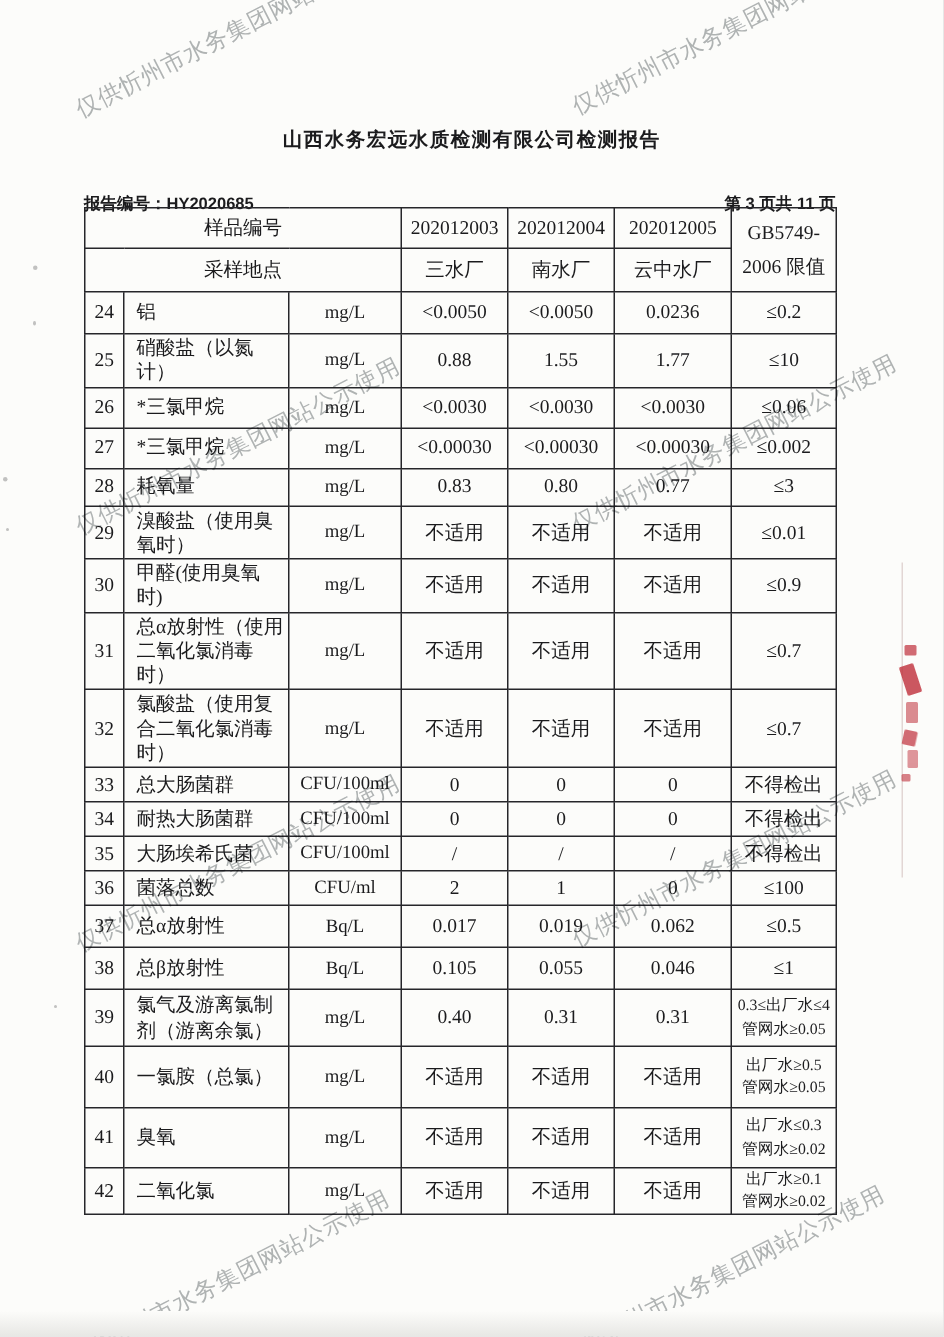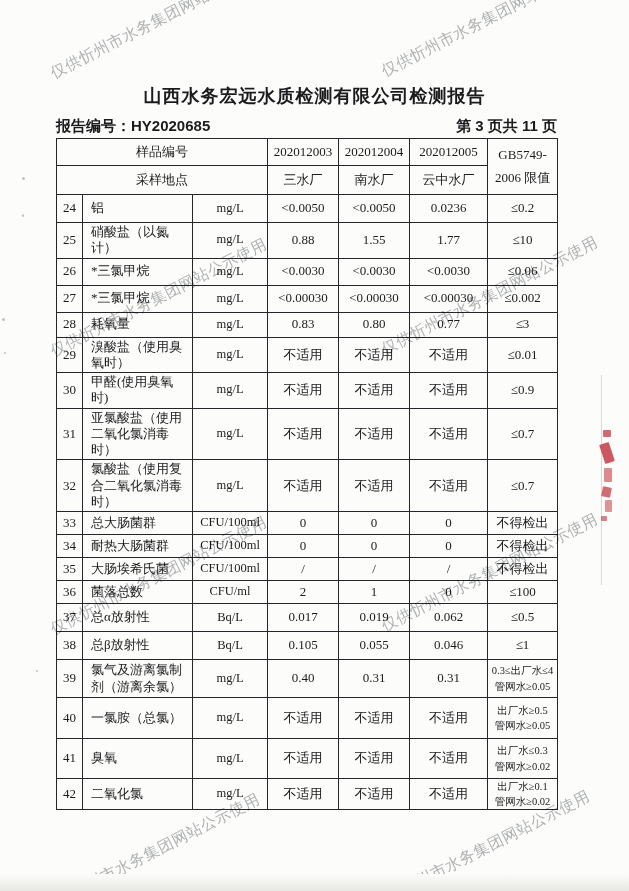--- a/index.html
+++ b/index.html
@@ -15,26 +15,26 @@
     position:absolute;white-space:nowrap;
     font-family:"Liberation Sans","DejaVu Sans",sans-serif;
     font-size:15.5px;letter-spacing:0.5px;color:#a9adaf;
     transform:rotate(-27deg);transform-origin:0 50%;
     opacity:0.9;
   }
   
   .doc-title{
     position:absolute;top:84px;left:0;width:629px;text-align:center;
     font-family:"Liberation Sans","DejaVu Sans",sans-serif;
-    font-size:18px;font-weight:bold;letter-spacing:1px;z-index:2;
+    font-size:13px;font-weight:bold;letter-spacing:1px;z-index:2;
   }
   .meta-row{
-    position:absolute;top:117px;left:56px;width:501px;z-index:2;
+    position:absolute;top:128px;left:56px;width:501px;z-index:2;
     font-family:"Liberation Sans","DejaVu Sans",sans-serif;
-    font-size:15px;font-weight:bold;
+    font-size:11px;font-weight:bold;
     display:flex;justify-content:space-between;
   }
   
   .report-table{
     position:absolute;left:56px;top:138px;width:501px;z-index:2;
     border-collapse:collapse;table-layout:fixed;
     font-size:13px;
   }
   .report-table th,.report-table td{
     border:1.4px solid #26262a;padding:0;text-align:center;vertical-align:middle;
@@ -165,21 +165,21 @@
           <td class="c-no">30</td>
           <td class="c-name">甲醛(使用臭氧时)</td>
           <td class="c-unit">mg/L</td>
           <td class="c-val">不适用</td>
           <td class="c-val">不适用</td>
           <td class="c-val">不适用</td>
           <td class="c-limit">≤0.9</td>
         </tr>
         <tr style="height: 40px;">
           <td class="c-no">31</td>
-          <td class="c-name">亚氯酸盐（使用二氧化氯消毒时）</td>
+          <td class="c-name">总α放射性（使用二氧化氯消毒时）</td>
           <td class="c-unit">mg/L</td>
           <td class="c-val">不适用</td>
           <td class="c-val">不适用</td>
           <td class="c-val">不适用</td>
           <td class="c-limit">≤0.7</td>
         </tr>
         <tr style="height: 39px;">
           <td class="c-no">32</td>
           <td class="c-name">氯酸盐（使用复合二氧化氯消毒时）</td>
           <td class="c-unit">mg/L</td>

